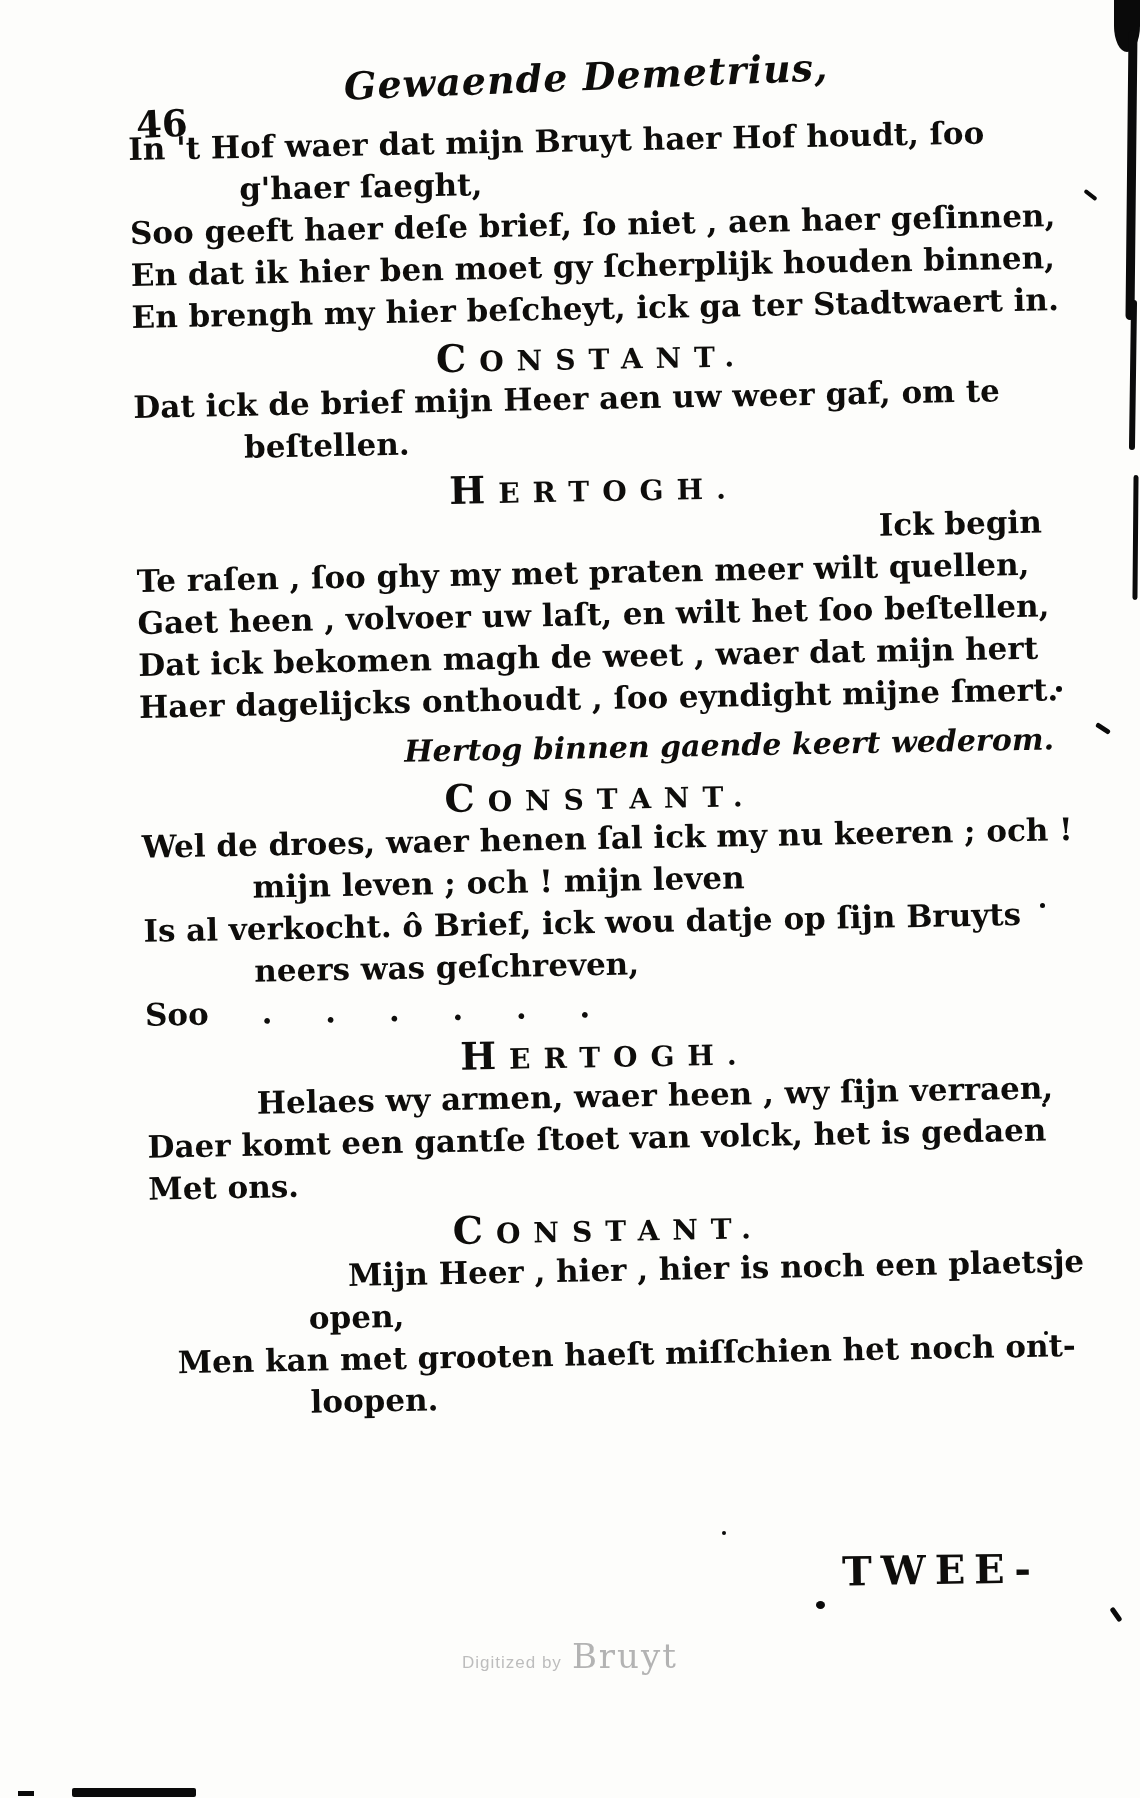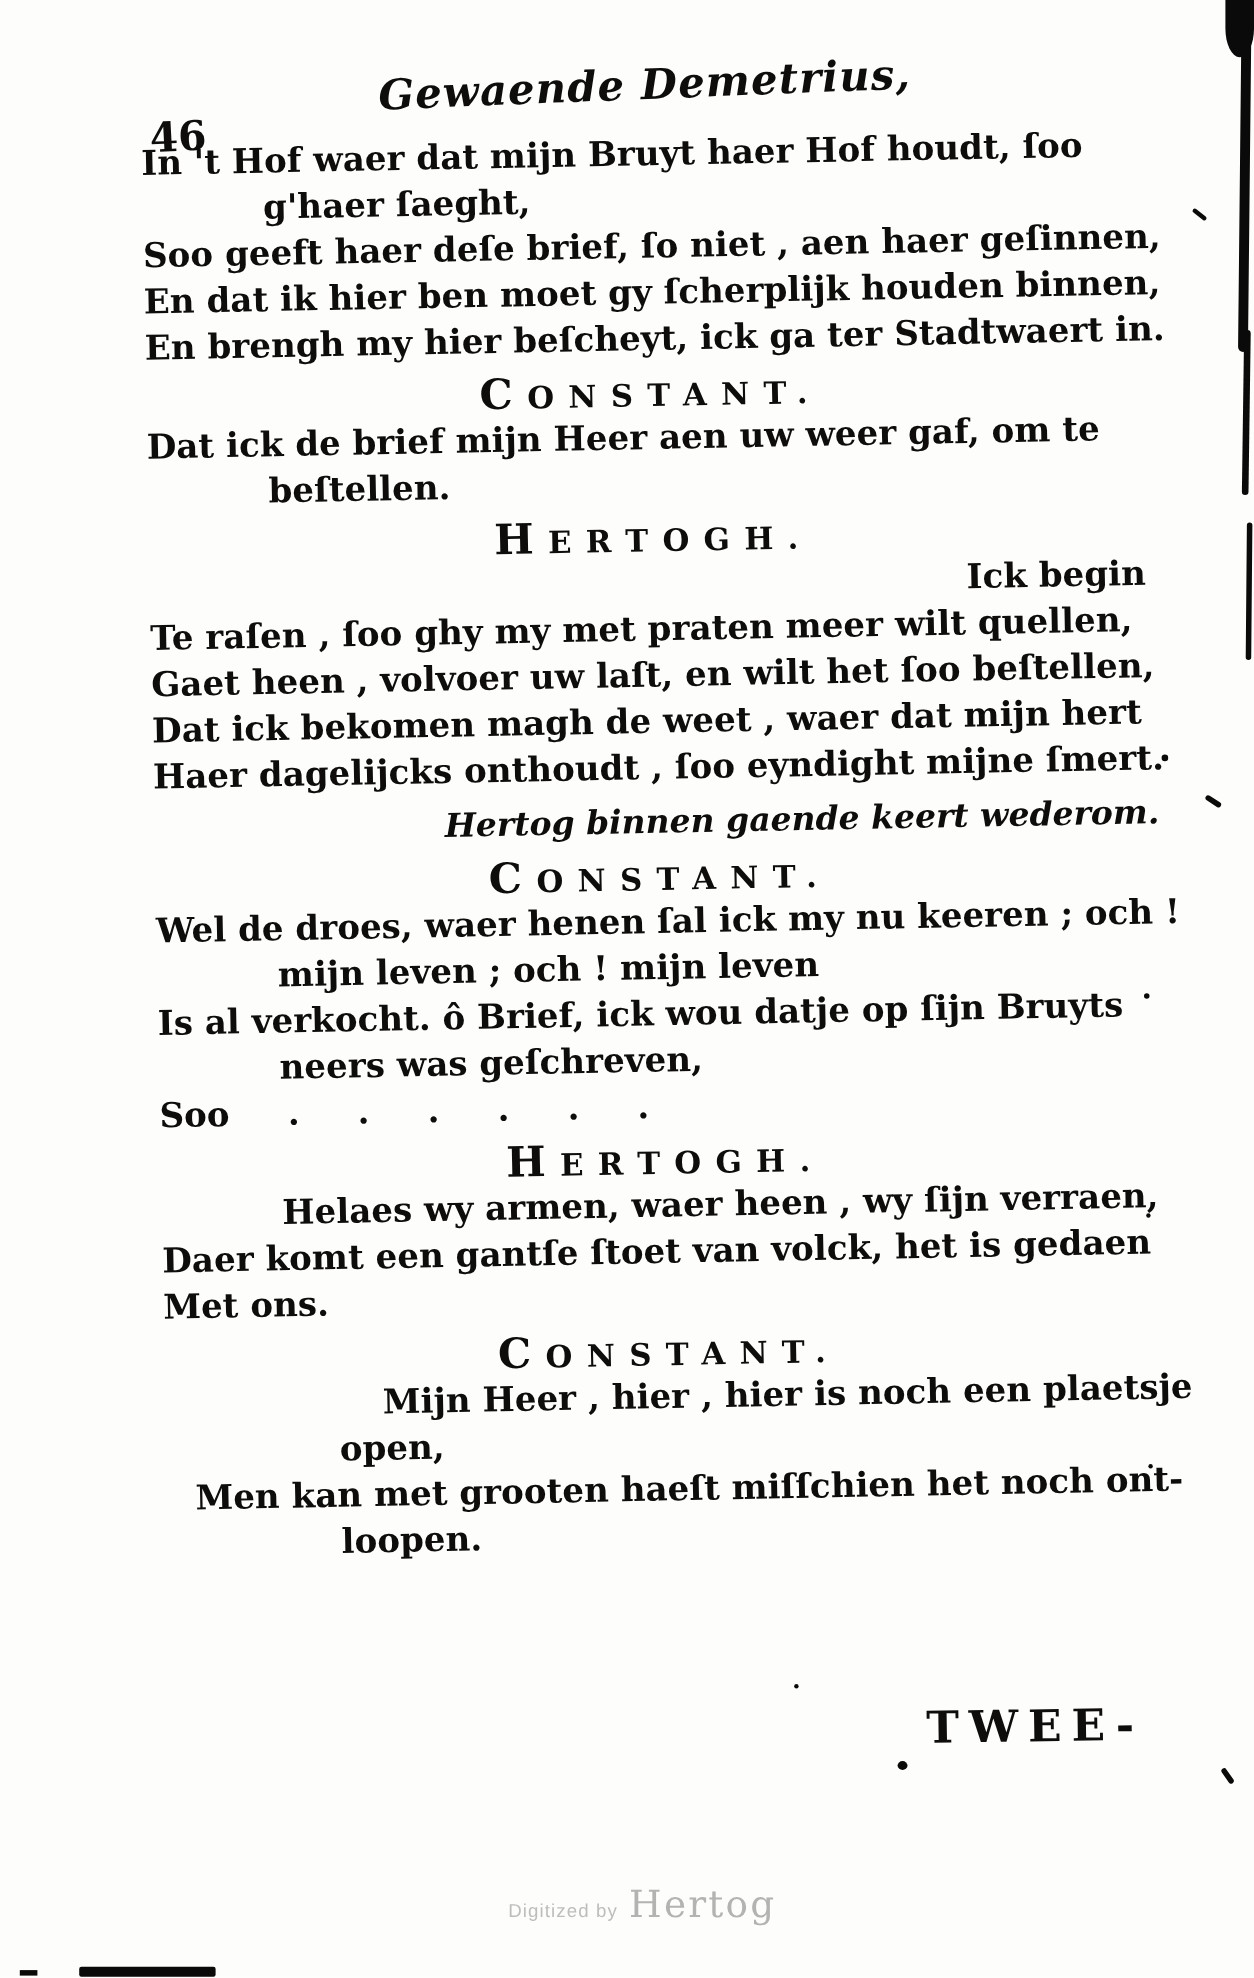--- a/index.html
+++ b/index.html
@@ -52,21 +52,21 @@
 
   
   .catchword{
     position:absolute;right:100px;top:1546px;
     font-size:40px;font-weight:bold;letter-spacing:9px;
     transform:rotate(-0.8deg);
   }
 
   
   .watermark{
-    position:absolute;left:462px;top:1712px;
+    position:absolute;left:462px;top:1636px;
     display:flex;align-items:baseline;gap:10px;
   }
   .wm-text{
     font-family:"Liberation Sans",sans-serif;
     font-size:17px;color:#bdbdbd;letter-spacing:1px;
   }
   .wm-logo{
     font-family:"DejaVu Serif","Liberation Serif",serif;
     font-size:34px;color:#b3b3b3;letter-spacing:2px;
   }
@@ -127,21 +127,21 @@
     <div class="line ind3">Mijn Heer , hier , hier is noch een plaetsje</div>
     <div class="line ind2">open,</div>
     <div class="line indS">Men kan met grooten haeſt miſſchien het noch ont-</div>
     <div class="line ind2">loopen.</div>
   </div>
 
   <div class="catchword">TWEE-</div>
 
   <div class="watermark">
     <span class="wm-text">Digitized by</span>
-    <span class="wm-logo">Hertog</span>
+    <span class="wm-logo">Bruyt</span>
   </div>
 
   <div class="art a-blob"></div>
   <div class="art a-st1"></div>
   <div class="art a-st2"></div>
   <div class="art a-st3"></div>
   <div class="art a-d1"></div>
   <div class="art a-d2"></div>
   <div class="art a-d3"></div>
   <div class="art a-p1"></div>

